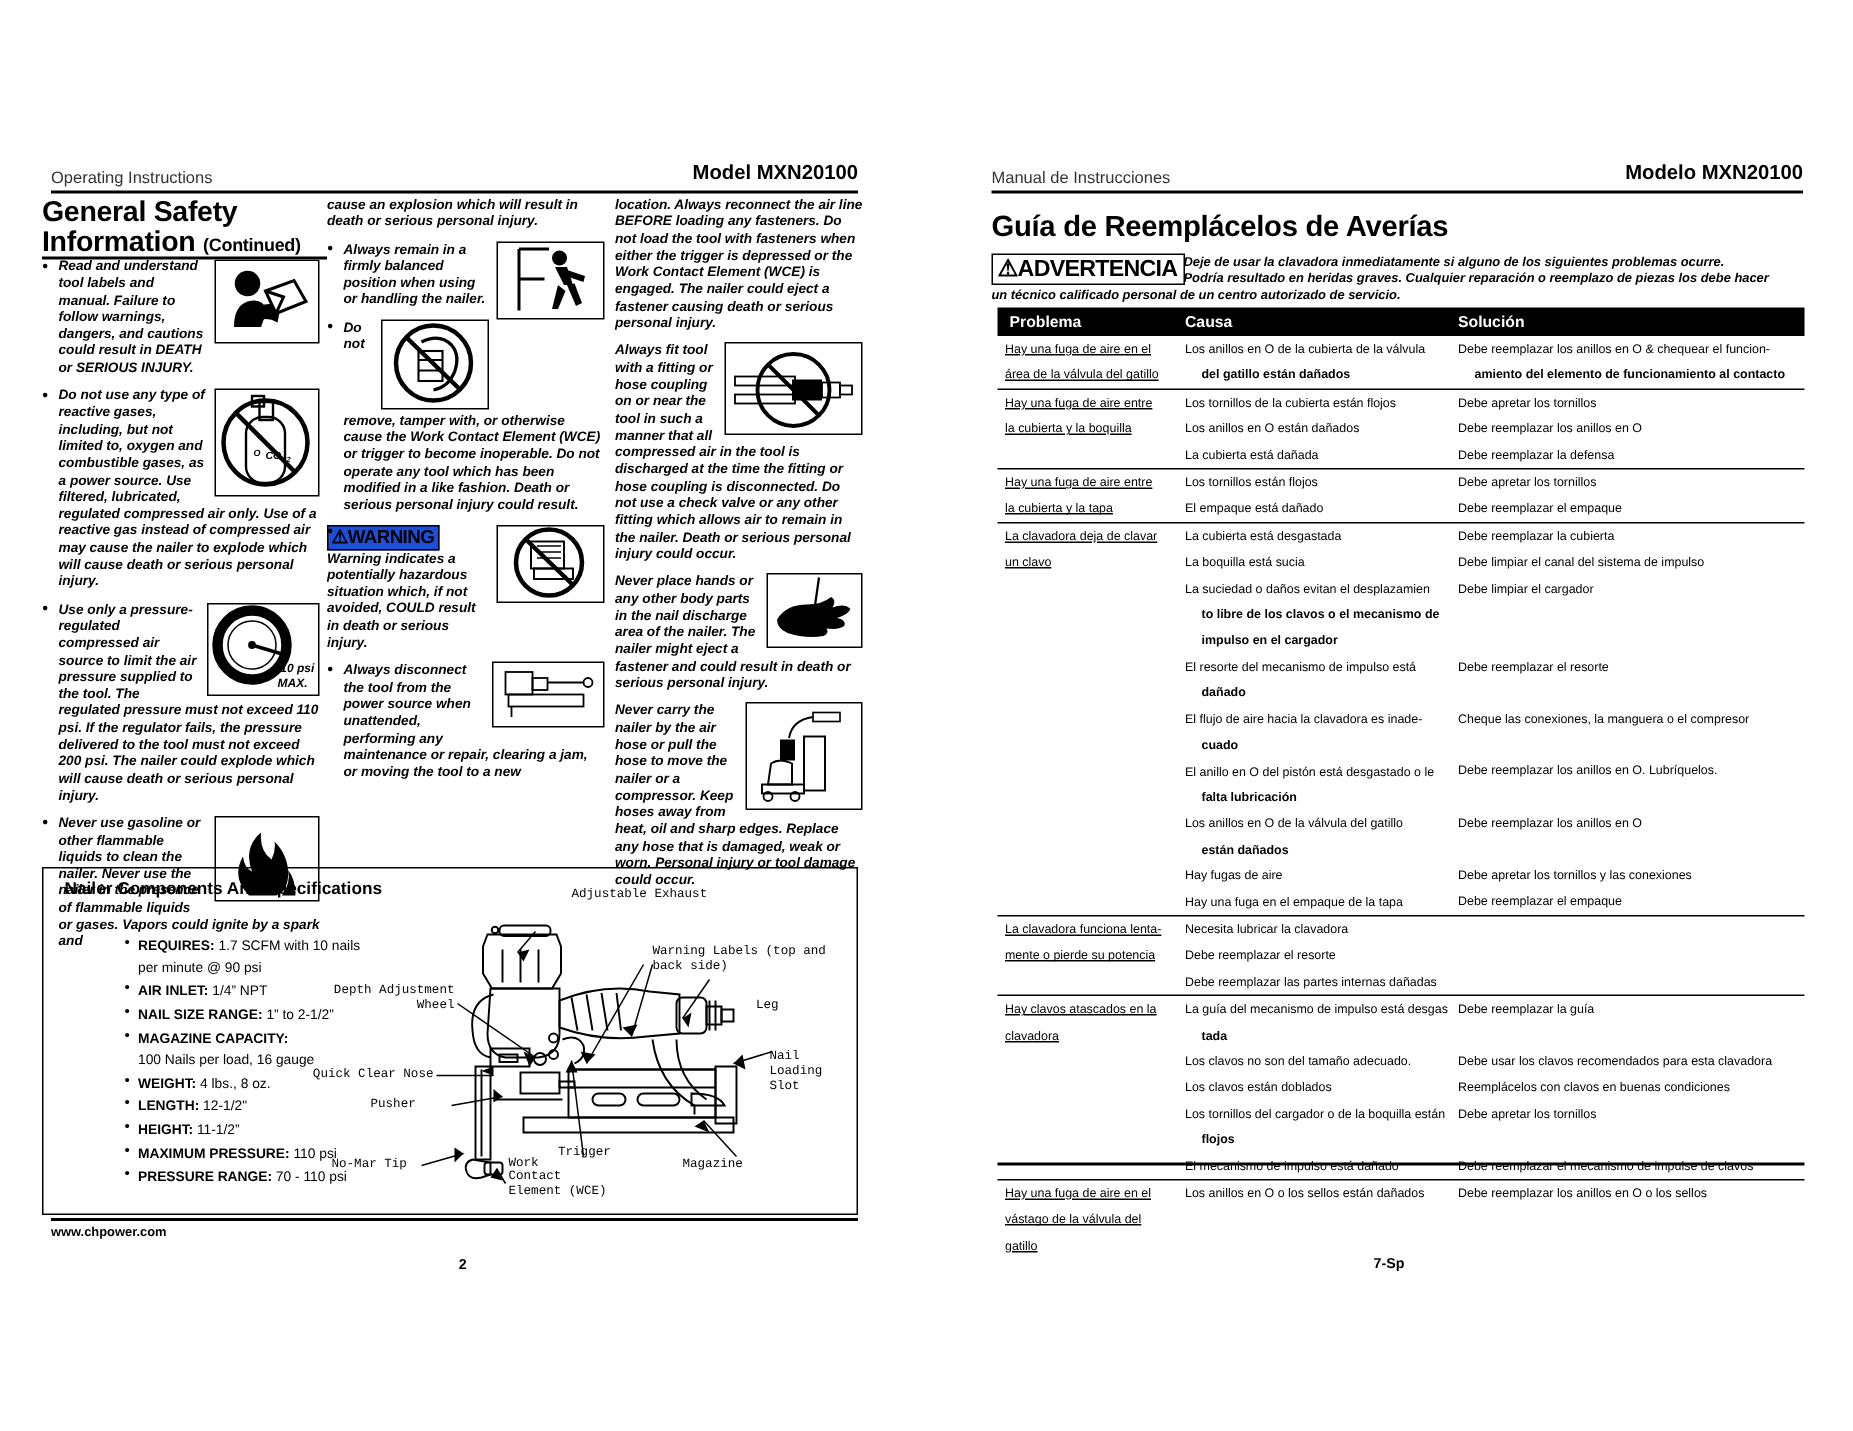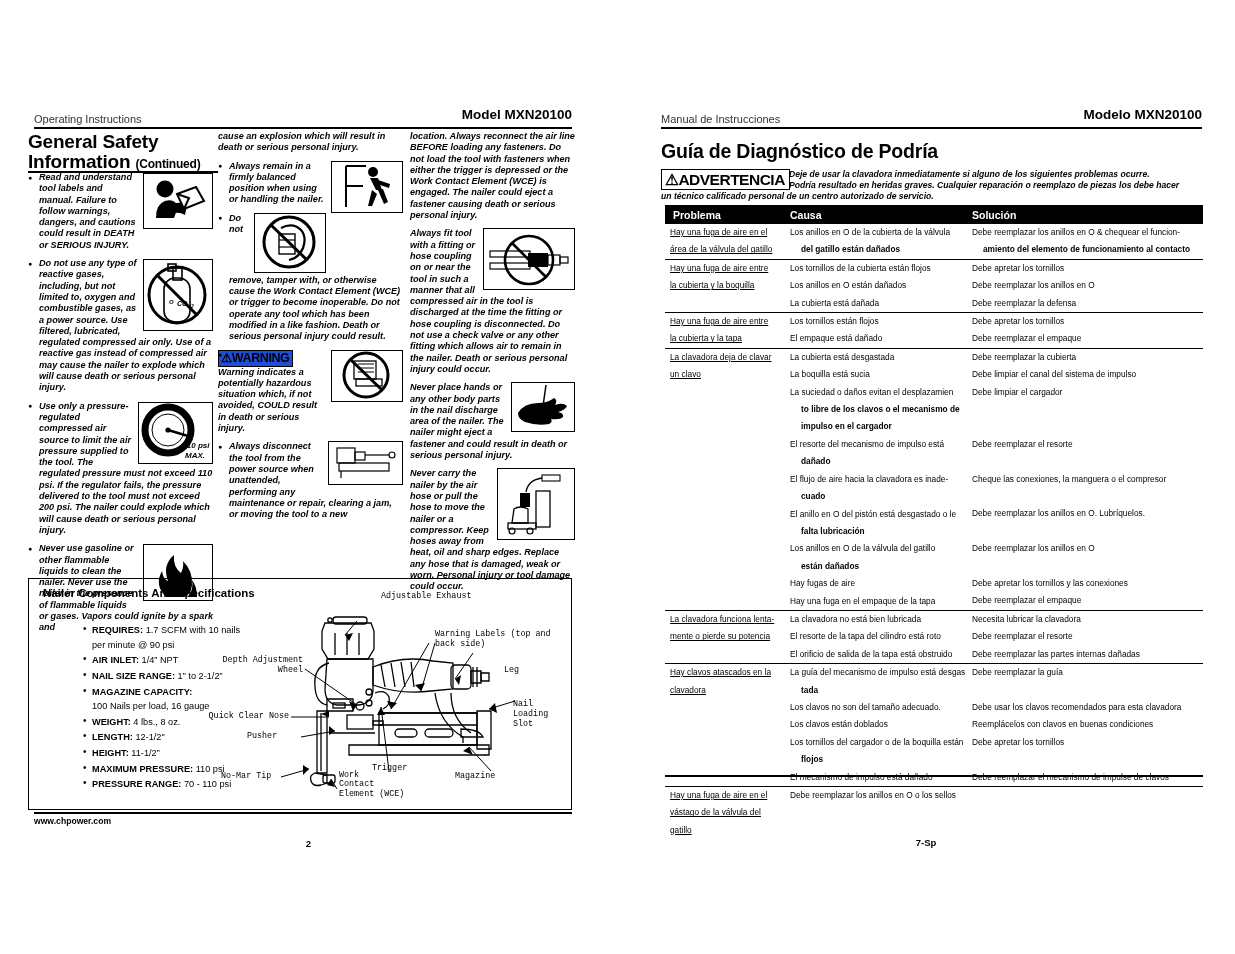--- a/index.html
+++ b/index.html
@@ -388,21 +388,21 @@
     <div id="left-pageno">2</div>
   </div>
 
   <div id="right-page">
     <div id="right-header">
       <span class="hl">Manual de Instrucciones</span>
       <span class="hr">Modelo MXN20100</span>
     </div>
     <div id="right-rule"></div>
 
-    <div id="guide-title">Guía de Diagnóstico de Podría</div>
+    <div id="guide-title">Guía de Reemplácelos de Averías</div>
 
     <div id="adv-row">
       <span class="adv-stamp">⚠ADVERTENCIA</span>
       <span id="adv-text">
         <span>Deje de usar la clavadora inmediatamente si alguno de los siguientes problemas ocurre.</span><br>
         <span>Podría resultado en heridas graves. Cualquier reparación o reemplazo de piezas los debe hacer</span>
       </span>
     </div>
     <div id="adv-text2">un técnico calificado personal de un centro autorizado de servicio.</div>
   </div>
@@ -496,25 +496,20 @@
             <span class="gap">&nbsp;</span>
             <span class="sub">Debe apretar los tornillos y las conexiones</span>
             <span class="sub">Debe reemplazar el empaque</span>
           </div>
         </div>
         <div class="trow">
           <div class="c1">
             <span class="sub">La clavadora funciona lenta-</span>
             <span class="sub">mente o pierde su potencia</span>
           </div>
-          <div class="c2">
-            <span class="sub">La clavadora no está bien lubricada</span>
-            <span class="sub">El resorte de la tapa del cilindro está roto</span>
-            <span class="sub">El orificio de salida de la tapa está obstruido</span>
-          </div>
           <div class="c3">
             <span class="sub">Necesita lubricar la clavadora</span>
             <span class="sub">Debe reemplazar el resorte</span>
             <span class="sub">Debe reemplazar las partes internas dañadas</span>
           </div>
         </div>
         <div class="trow">
           <div class="c1">
             <span class="sub">Hay clavos atascados en la</span>
             <span class="sub">clavadora</span>
@@ -537,20 +532,23 @@
             <span class="gap">&nbsp;</span>
             <span class="sub">Debe reemplazar el mecanismo de impulse de clavos</span>
           </div>
         </div>
         <div class="trow">
           <div class="c1">
             <span class="sub">Hay una fuga de aire en el</span>
             <span class="sub">vástago de la válvula del</span>
             <span class="sub">gatillo</span>
           </div>
+          <div class="c2">
+            <span class="sub">Los anillos en O o los sellos están dañados</span>
+          </div>
           <div class="c3">
             <span class="sub">Debe reemplazar los anillos en O o los sellos</span>
           </div>
         </div>
       </div>
   </div>
   <div id="tbl-bottom"></div>
   <div id="right-pageno">7-Sp</div>
 
 </div>

